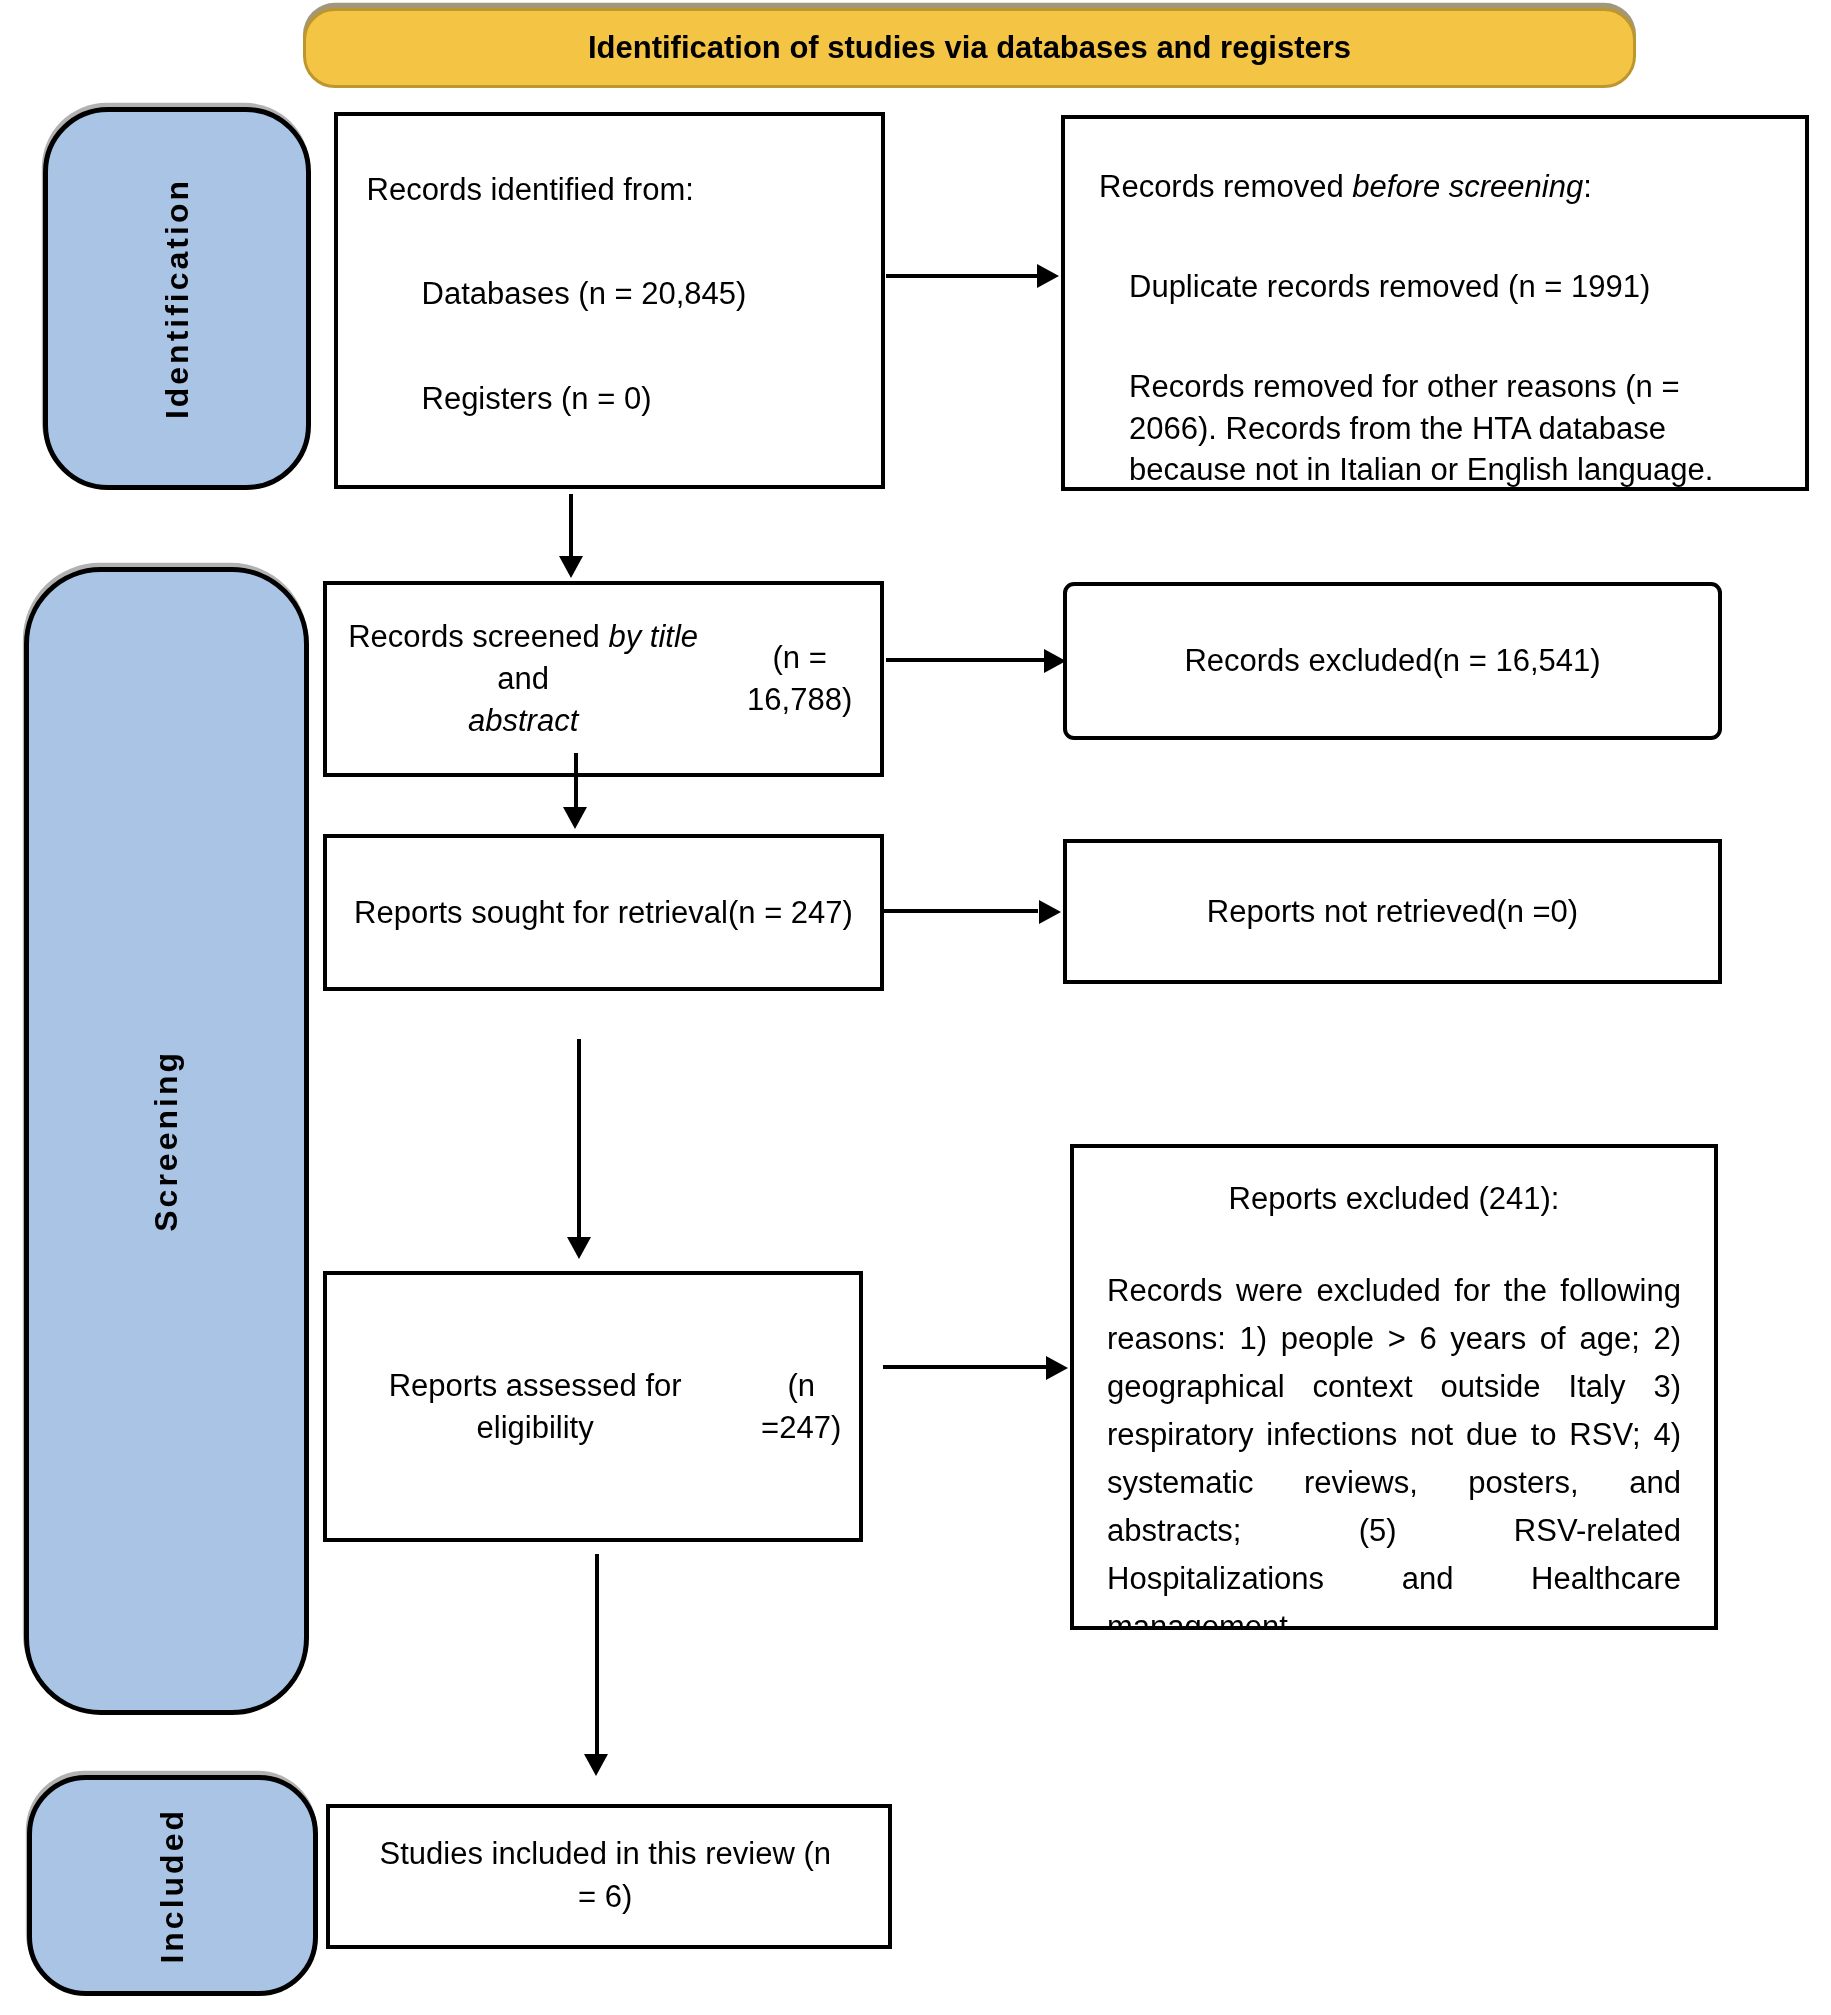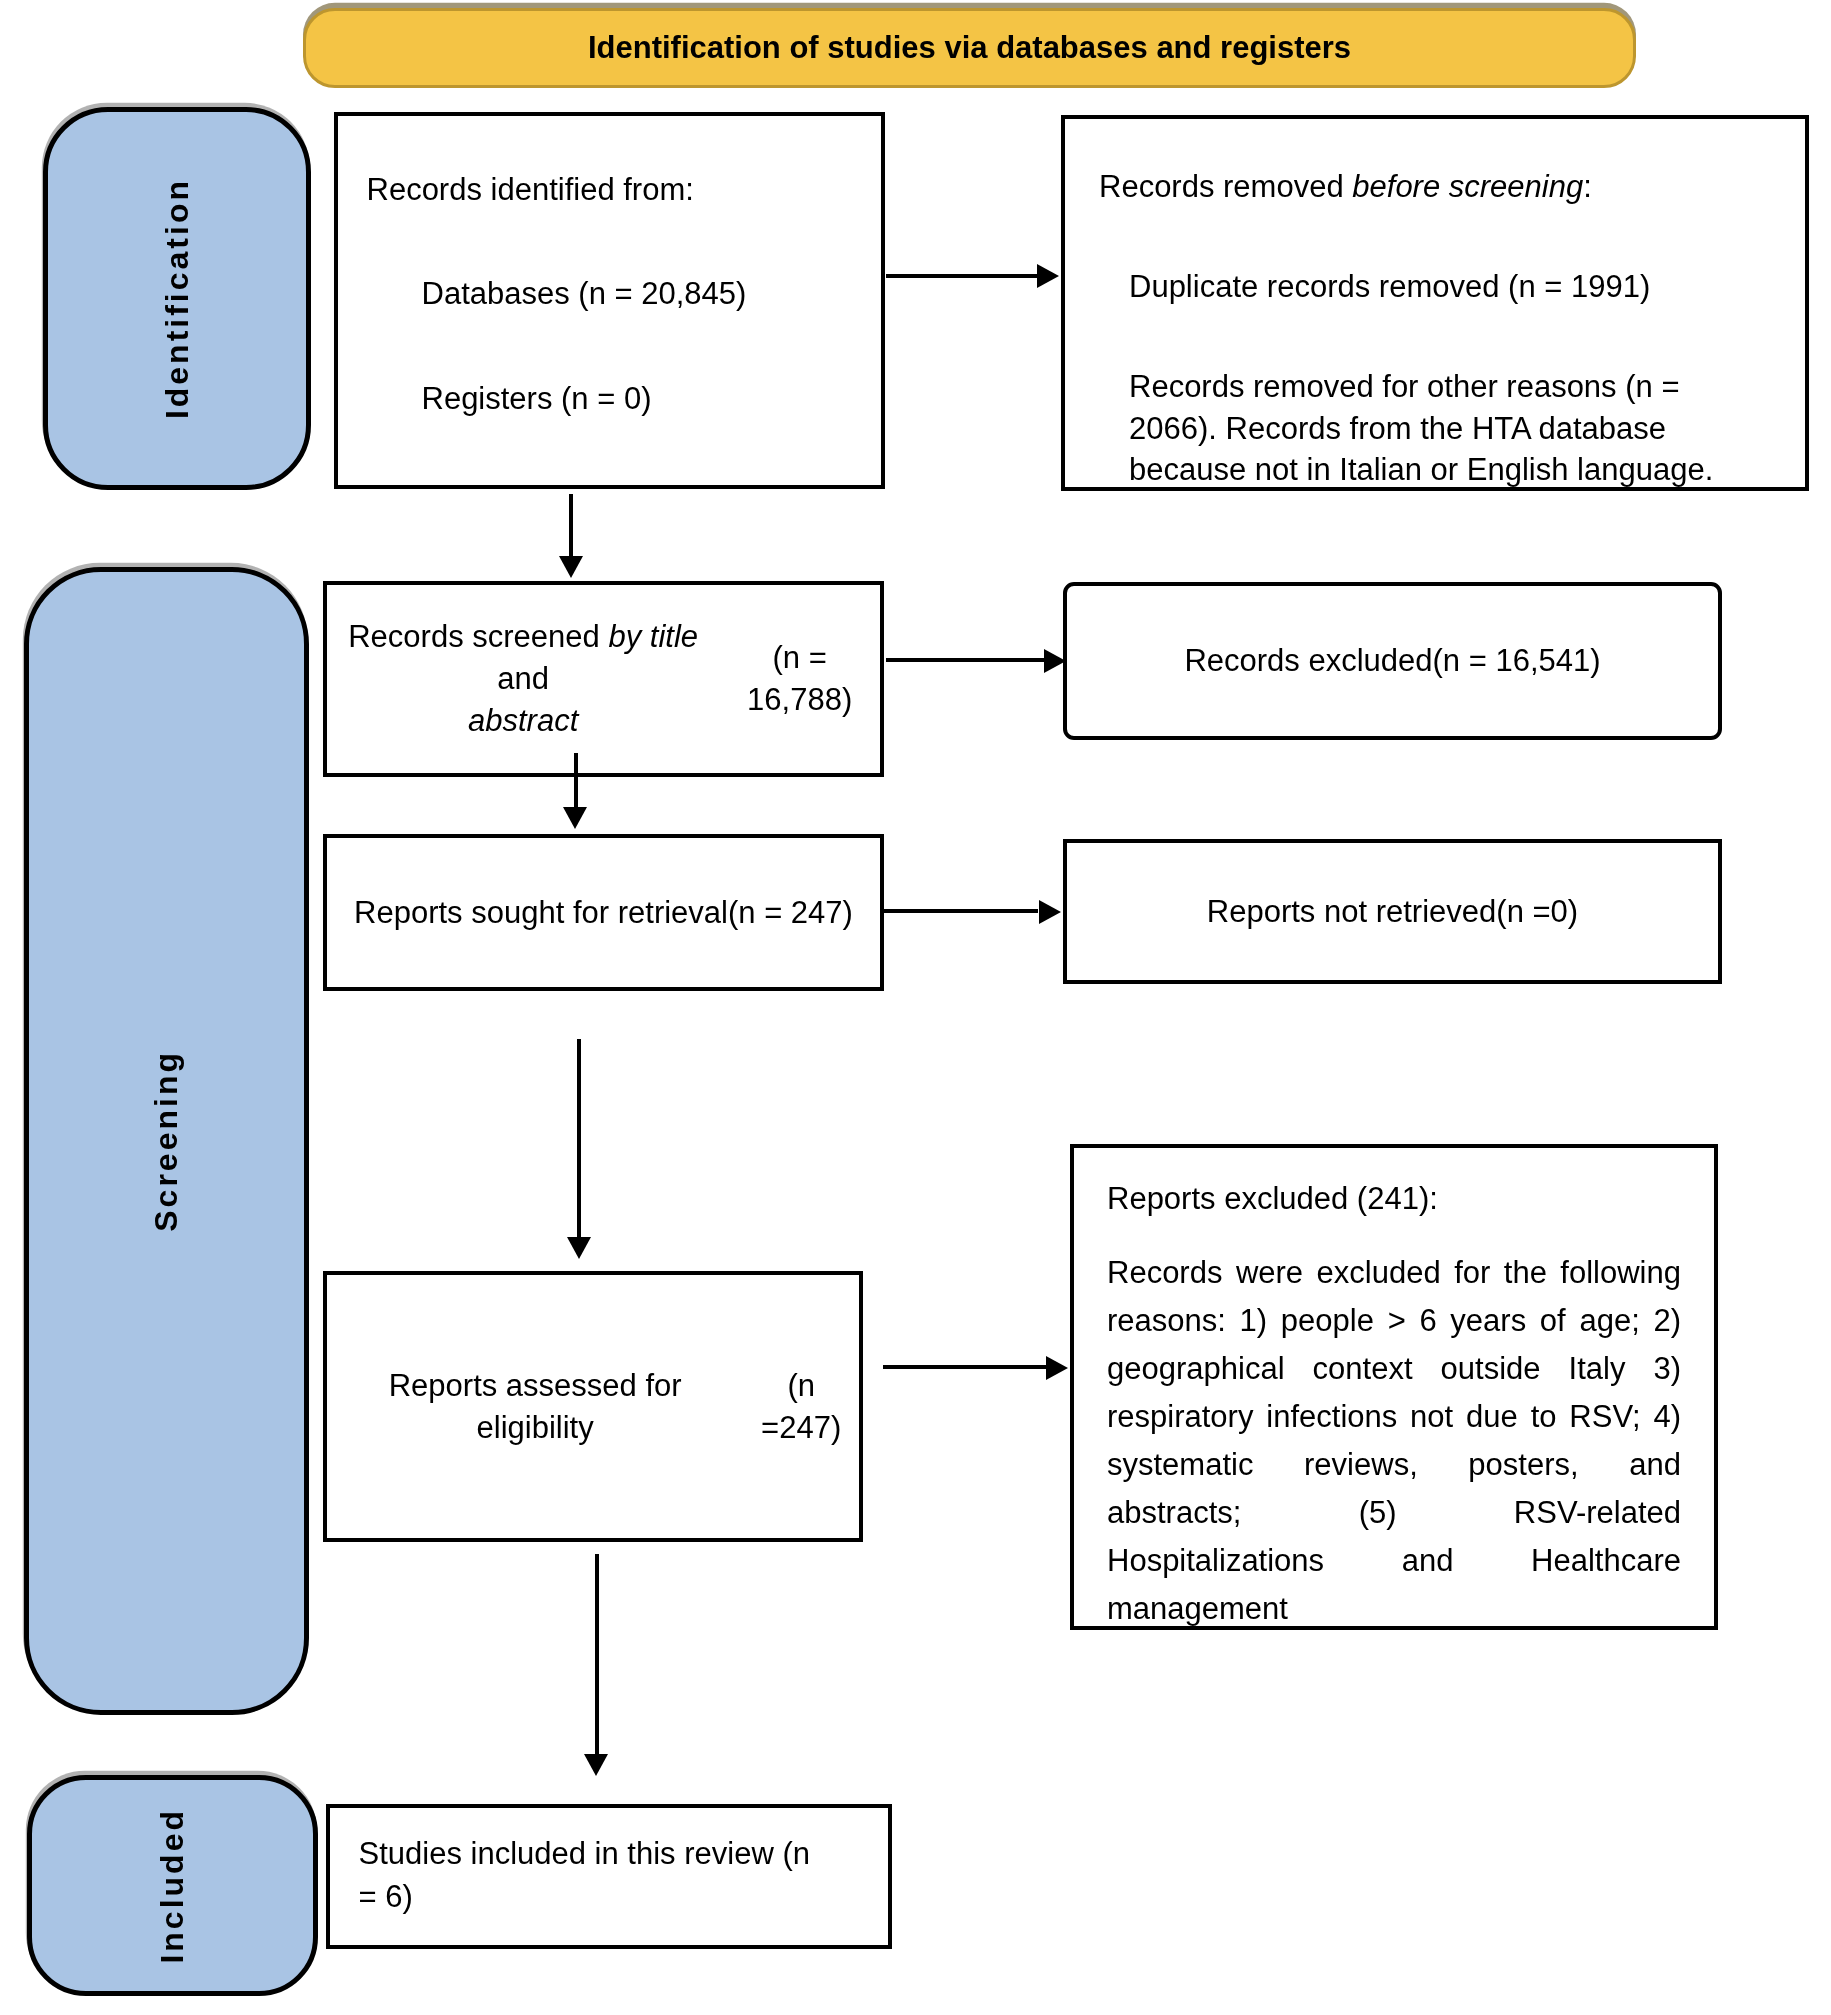--- a/index.html
+++ b/index.html
@@ -49,23 +49,23 @@
   #rbox1{left:1061px;top:115px;width:748px;height:376px;padding:47px 24px 0 34px;line-height:1.35;}
   #rbox1 .line{margin-bottom:58px;}
   #rbox1 .indent{margin-left:30px;width:594px;}
   .center-box{display:flex;align-items:center;justify-content:center;text-align:center;line-height:1.35;}
   #box2{left:323px;top:581px;width:561px;height:196px;row-gap:42px;}
   #rbox2{left:1063px;top:582px;width:659px;height:158px;row-gap:39px;border-radius:11px;}
   #box3{left:323px;top:834px;width:561px;height:157px;row-gap:36px;}
   #rbox3{left:1063px;top:839px;width:659px;height:145px;row-gap:37px;}
   #box4{left:323px;top:1271px;width:540px;height:271px;row-gap:70px;}
   #rbox4{left:1070px;top:1144px;width:648px;height:486px;padding:27px 33px 0 33px;}
-  #rbox4 .rtitle{margin-bottom:26px;line-height:1.55;}
+  #rbox4 .rtitle{margin-bottom:44px;line-height:1.55;text-align:center;}
   #rbox4 .rbody{text-align:justify;line-height:1.55;}
-  #box5{left:326px;top:1804px;width:566px;height:145px;padding:24px 36px 0 28.5px;}
+  #box5{left:326px;top:1804px;width:566px;height:145px;padding:24px 36px 0 28.5px;text-align:center;}
   #box5 .pre{white-space:pre-line;}
   
   .shaft-v{width:3.6px;background:#000;}
   .shaft-h{height:3.6px;background:#000;}
   .head-down{width:0;height:0;border-left:12.5px solid transparent;border-right:12.5px solid transparent;border-top:22.6px solid #000;}
   .head-right{width:0;height:0;border-top:12.5px solid transparent;border-bottom:12.5px solid transparent;border-left:22.6px solid #000;}
   #a1s{left:569px;top:494px;height:62px;}   #a1h{left:559px;top:556px;}
   #a2s{left:886px;top:274px;width:151px;}   #a2h{left:1037px;top:264px;}
   #a3s{left:574px;top:753px;height:56px;}   #a3h{left:563px;top:807px;}
   #a4s{left:886px;top:658px;width:158px;}  #a4h{left:1044px;top:649px;}

